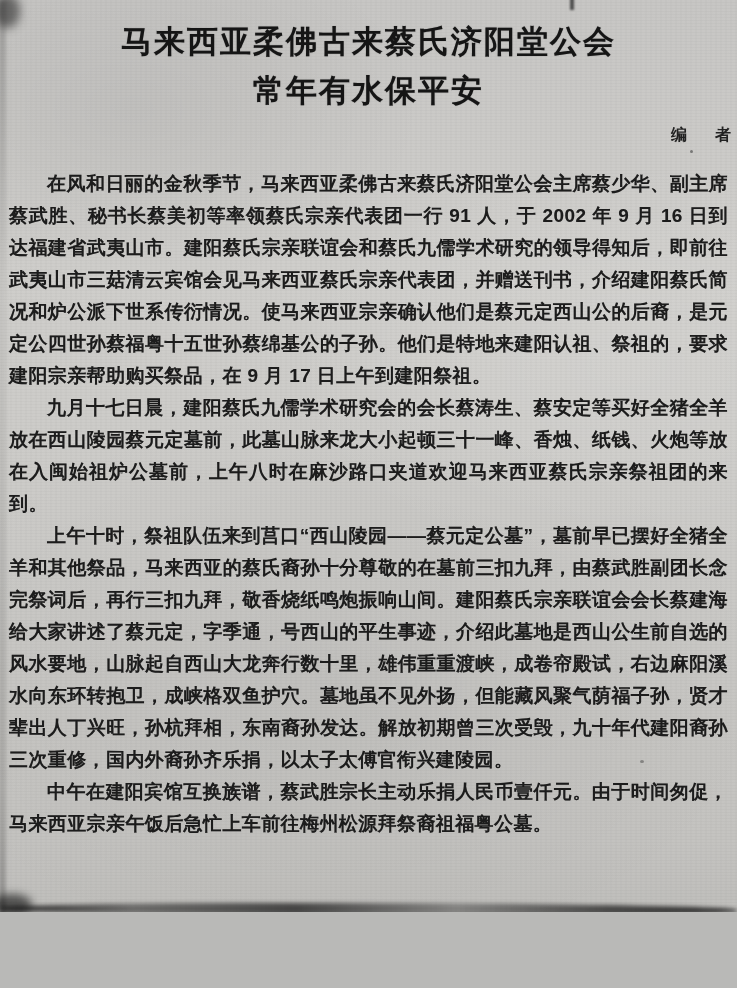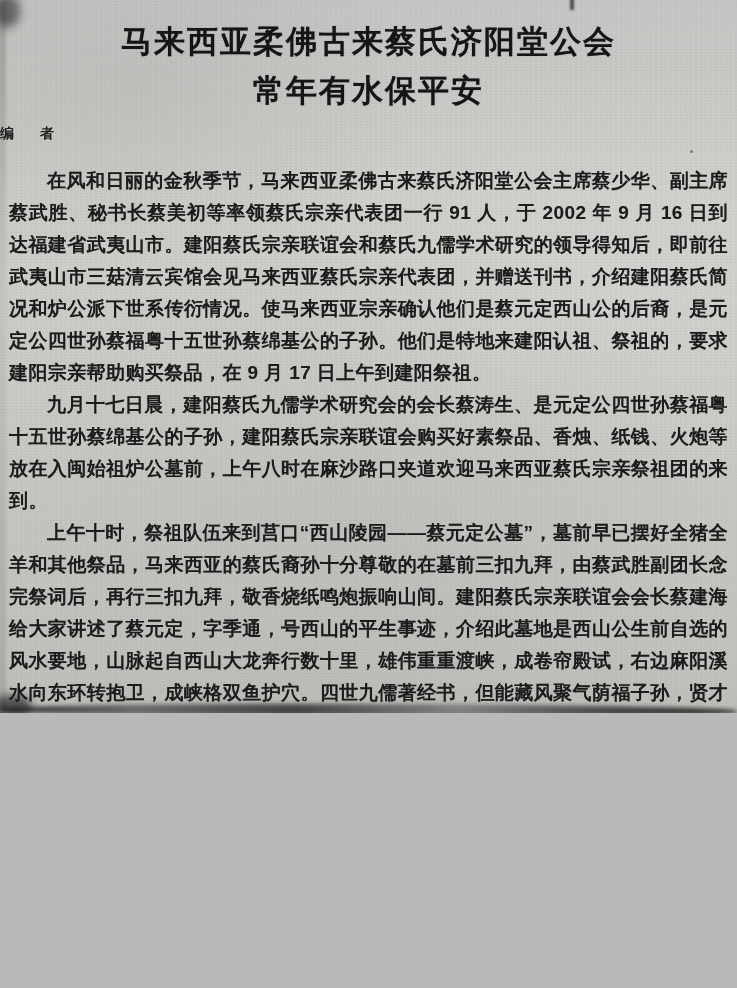--- a/index.html
+++ b/index.html
@@ -4,21 +4,21 @@
 <style>
   html, body { margin: 0; padding: 0; }
   body {
     width: 737px; height: 988px;
     background: #b9b9b7;
     font-family: "Liberation Sans", "DejaVu Sans", sans-serif;
     overflow: hidden;
   }
   .page {
     position: relative;
-    width: 737px; height: 713px;
+    width: 737px; height: 912px;
     background:
       radial-gradient(ellipse 420px 260px at 18% 12%, rgba(0,0,0,0.05), rgba(0,0,0,0) 70%),
       radial-gradient(ellipse 500px 300px at 85% 40%, rgba(255,255,255,0.10), rgba(0,0,0,0) 70%),
       radial-gradient(ellipse 600px 380px at 45% 75%, rgba(0,0,0,0.04), rgba(0,0,0,0) 75%),
       linear-gradient(180deg, #c7c6c4 0%, #cfcecb 28%, #cbcac7 62%, #c4c3c0 92%, #bfbebb 100%);
     overflow: hidden;
   }
   
   .grain {
     position: absolute; inset: 0; pointer-events: none;
@@ -63,22 +63,22 @@
     text-align: center;
     font-weight: 800;
     font-size: 31px;
     letter-spacing: 2px;
     line-height: 49px;
     padding-top: 17px;
     color: #151515;
     text-shadow: 0 0 1px rgba(0,0,0,0.35);
   }
   .byline {
-    text-align: left;
-    font-size: 14px;
+    text-align: right;
+    font-size: 16px;
     font-weight: 600;
     letter-spacing: 6px;
     margin-top: 10px;
     color: #222;
   }
   .body-text {
     margin-top: 22px;
     padding: 0 9px 0 9px;
     font-size: 19px;
     font-weight: 600;
@@ -100,22 +100,22 @@
   <div class="content">
     <div class="title">
       <div>马来西亚柔佛古来蔡氏济阳堂公会</div>
       <div>常年有水保平安</div>
     </div>
 
     <div class="byline">编　者</div>
 
     <div class="body-text">
       <p>在风和日丽的金秋季节，马来西亚柔佛古来蔡氏济阳堂公会主席蔡少华、副主席蔡武胜、秘书长蔡美初等率领蔡氏宗亲代表团一行 91 人，于 2002 年 9 月 16 日到达福建省武夷山市。建阳蔡氏宗亲联谊会和蔡氏九儒学术研究的领导得知后，即前往武夷山市三菇清云宾馆会见马来西亚蔡氏宗亲代表团，并赠送刊书，介绍建阳蔡氏简况和炉公派下世系传衍情况。使马来西亚宗亲确认他们是蔡元定西山公的后裔，是元定公四世孙蔡福粤十五世孙蔡绵基公的子孙。他们是特地来建阳认祖、祭祖的，要求建阳宗亲帮助购买祭品，在 9 月 17 日上午到建阳祭祖。</p>
-      <p>九月十七日晨，建阳蔡氏九儒学术研究会的会长蔡涛生、是元定公四世孙蔡福粤十五世孙蔡绵基公的子孙，建阳蔡氏宗亲联谊会购买好素祭品、香烛、纸钱、火炮等放在入闽始祖炉公墓前，上午八时在麻沙路口夹道欢迎马来西亚蔡氏宗亲祭祖团的来到。</p>
-      <p>上午十时，祭祖队伍来到莒口“西山陵园——蔡元定公墓”，墓前早已摆好全猪全羊和其他祭品，马来西亚的蔡氏裔孙十分尊敬的在墓前三扣九拜，由蔡武胜副团长念完祭词后，再行三扣九拜，敬香烧纸鸣炮振响山间。建阳蔡氏宗亲联谊会会长蔡建海给大家讲述了蔡元定，字季通，号西山的平生事迹，介绍此墓地是西山公生前自选的风水要地，山脉起自西山大龙奔行数十里，雄伟重重渡峡，成卷帘殿试，右边麻阳溪水向东环转抱卫，成峡格双鱼护穴。四世九儒著经书，但能藏风聚气荫福子孙，贤才辈出人丁兴旺，孙杭拜相，东南裔孙发达。解放初期曾三次受毁，九十年代建阳裔孙三次重修，国内外裔孙齐乐捐，以太子太傅官衔兴建陵园。</p>
+      <p>九月十七日晨，建阳蔡氏九儒学术研究会的会长蔡涛生、蔡安定等买好全猪全羊放在西山陵园蔡元定墓前，此墓山脉来龙大小起顿三十一峰、香烛、纸钱、火炮等放在入闽始祖炉公墓前，上午八时在麻沙路口夹道欢迎马来西亚蔡氏宗亲祭祖团的来到。</p>
+      <p>上午十时，祭祖队伍来到莒口“西山陵园——蔡元定公墓”，墓前早已摆好全猪全羊和其他祭品，马来西亚的蔡氏裔孙十分尊敬的在墓前三扣九拜，由蔡武胜副团长念完祭词后，再行三扣九拜，敬香烧纸鸣炮振响山间。建阳蔡氏宗亲联谊会会长蔡建海给大家讲述了蔡元定，字季通，号西山的平生事迹，介绍此墓地是西山公生前自选的风水要地，山脉起自西山大龙奔行数十里，雄伟重重渡峡，成卷帘殿试，右边麻阳溪水向东环转抱卫，成峡格双鱼护穴。墓地虽不见外扬，但能藏风聚气荫福子孙，贤才辈出人丁兴旺，孙杭拜相，东南裔孙发达。解放初期曾三次受毁，九十年代建阳裔孙三次重修，国内外裔孙齐乐捐，以太子太傅官衔兴建陵园。</p>
       <p>中午在建阳宾馆互换族谱，蔡武胜宗长主动乐捐人民币壹仟元。由于时间匆促，马来西亚宗亲午饭后急忙上车前往梅州松源拜祭裔祖福粤公墓。</p>
     </div>
   </div>
 
   <div class="artifact edge-left"></div>
   <div class="artifact smudge-corner-tl"></div>
   <div class="artifact tick-top"></div>
   <div class="artifact speck1"></div>
   <div class="artifact speck2"></div>
   <div class="artifact speck3"></div>

